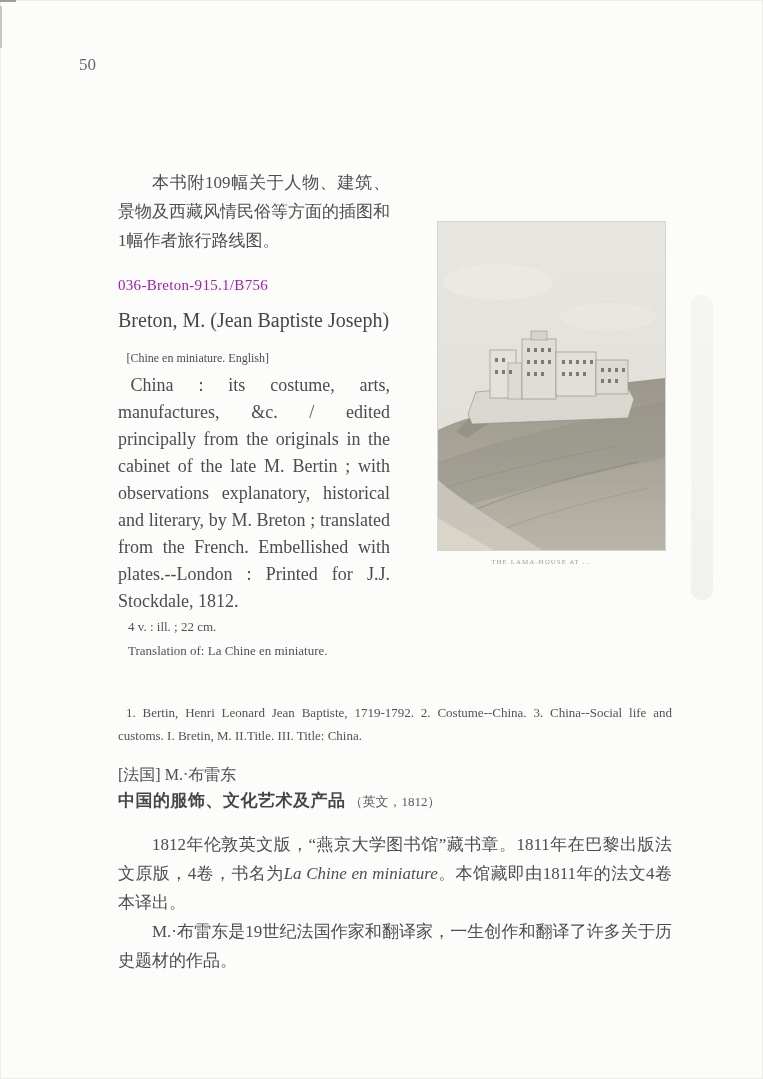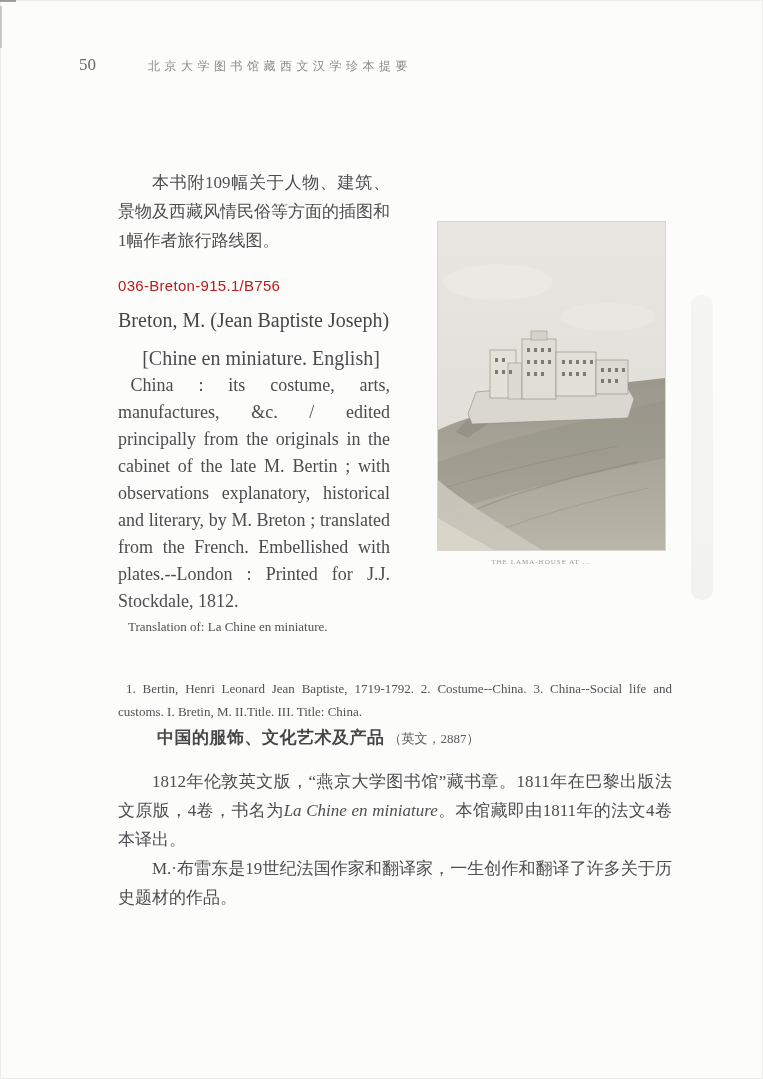--- a/index.html
+++ b/index.html
@@ -29,50 +29,49 @@
   figure.plate-figure { float:right; width:282px; padding-top:54px; padding-bottom:44px; }
   .photo-wrap { width:227px; margin:0 auto;padding-left:20px; }
   .photo { display:block; width:227px; height:328px; outline:1px solid #d6d5cf; }
   .plate-caption { margin-top:8px; text-align:center; font-size:7px; letter-spacing:1px;
     color:#a09d94; font-family:"Liberation Serif",serif; }
   figcaption { margin-top:30px; text-align:center; font-size:13px; color:#55555a; letter-spacing:.4px; }
 
   p.cn { font-size:17px; line-height:29px; text-align:justify; color:#4d4d52; }
   p.cn.indent { text-indent:2em; }
 
-  .call-number { margin-top:22px; font-family:Liberation Sans, sans-serif;
-    font-size:15px; color:#b91c1c; letter-spacing:.3px; }
+  .call-number { margin-top:22px; font-family:Liberation Serif, serif;
+    font-size:15px; color:#a21caf; letter-spacing:.3px; }
   h3.entry-heading { margin-top:8px; font-size:20px; line-height:37px; font-weight:normal; color:#46464a; }
-  p.uniform { margin-top:6px; font-size:20px; line-height:27px; text-indent:.7em;text-align:center; }
+  p.uniform { margin-top:6px; font-size:12px; line-height:27px; text-indent:.7em; }
   p.desc { font-size:18px; line-height:27px; text-align:justify; text-indent:.7em; color:#4c4c50; }
   p.small-bib { font-size:13px; line-height:24px; padding-left:10px; color:#525257; }
   p.small-bib:first-of-type { margin-top:8px; }
   p.tracings { margin-top:38px; font-size:13px; line-height:23px; text-align:justify;
     text-indent:8px; color:#525257; }
 
   p.author-cn { margin-top:18px; font-size:16px; color:#4d4d52; }
   p.title-cn { margin-top:3px; font-size:17px; }
   .title-cn-main { font-family:Liberation Sans, sans-serif; font-weight:bold;
-    color:#46464a; letter-spacing:.5px;margin-left:39px; }
+    color:#46464a; letter-spacing:.5px; }
   .title-cn-note { font-size:13px; color:#5a5a5e; margin-left:4px; }
   .para-block { margin-top:18px; }
   .it { font-style:italic; }
   .clear { clear:both; }
 </style>
 </head>
 <body>
 
 <div class="page">
   <div class="edge-top"></div>
   <div class="edge-left"></div>
   <div class="scan-shade"></div>
 
   <div class="header">
     <span class="page-number">50</span>
-    <span class="running-header">北京大学图书馆藏西文汉学珍本提要</span>
   </div>
 
   <div class="content">
 
     <figure class="plate-figure">
       <div class="photo-wrap">
         <svg class="photo" viewBox="0 0 227 328" xmlns="http://www.w3.org/2000/svg" preserveAspectRatio="none">
           <defs>
             <linearGradient id="sky" x1="0" y1="0" x2="0" y2="1">
               <stop offset="0" stop-color="#e7e6e1"></stop>
@@ -147,24 +146,26 @@
       </div>
     </figure>
 
     <p class="cn indent" style="margin-top:0;">本书附109幅关于人物、建筑、景物及西藏风情民俗等方面的插图和1幅作者旅行路线图。</p>
 
     <div class="call-number">036-Breton-915.1/B756</div>
     <h3 class="entry-heading">Breton, M. (Jean Baptiste Joseph)</h3>
     <p class="uniform">[Chine en miniature. English]</p>
     <p class="desc">China : its costume, arts, manufactures, &amp;c. / edited principally from the originals in the cabinet of the late M. Bertin ; with observations explanatory, historical and literary, by M. Breton ; translated from the French. Embellished with plates.--London : Printed for J.J. Stockdale, 1812.</p>
 
+    <p class="small-bib">4 v. : ill. ; 22 cm.</p>
     <p class="small-bib">Translation of: La Chine en miniature.</p>
 
     <p class="tracings">1. Bertin, Henri Leonard Jean Baptiste, 1719-1792. 2. Costume--China. 3. China--Social life and customs. I. Bretin, M. II.Title. III. Title: China.</p>
 
-    <p class="title-cn"><span class="title-cn-main">中国的服饰、文化艺术及产品</span><span class="title-cn-note">（英文，2887）</span></p>
+    <p class="author-cn">[法国] M.·布雷东</p>
+    <p class="title-cn"><span class="title-cn-main">中国的服饰、文化艺术及产品</span><span class="title-cn-note">（英文，1812）</span></p>
 
     <p class="cn indent para-block"><span>1812年伦敦英文版，“燕京大学图书馆”藏书章。1811年在巴黎出版法文原版，4卷，书名为</span><span class="it">La Chine en miniature</span><span>。本馆藏即由1811年的法文4卷本译出。</span></p>
     <p class="cn indent">M.·布雷东是19世纪法国作家和翻译家，一生创作和翻译了许多关于历史题材的作品。</p>
 
     <div class="clear"></div>
   </div>
 </div>
 
 </body></html>

